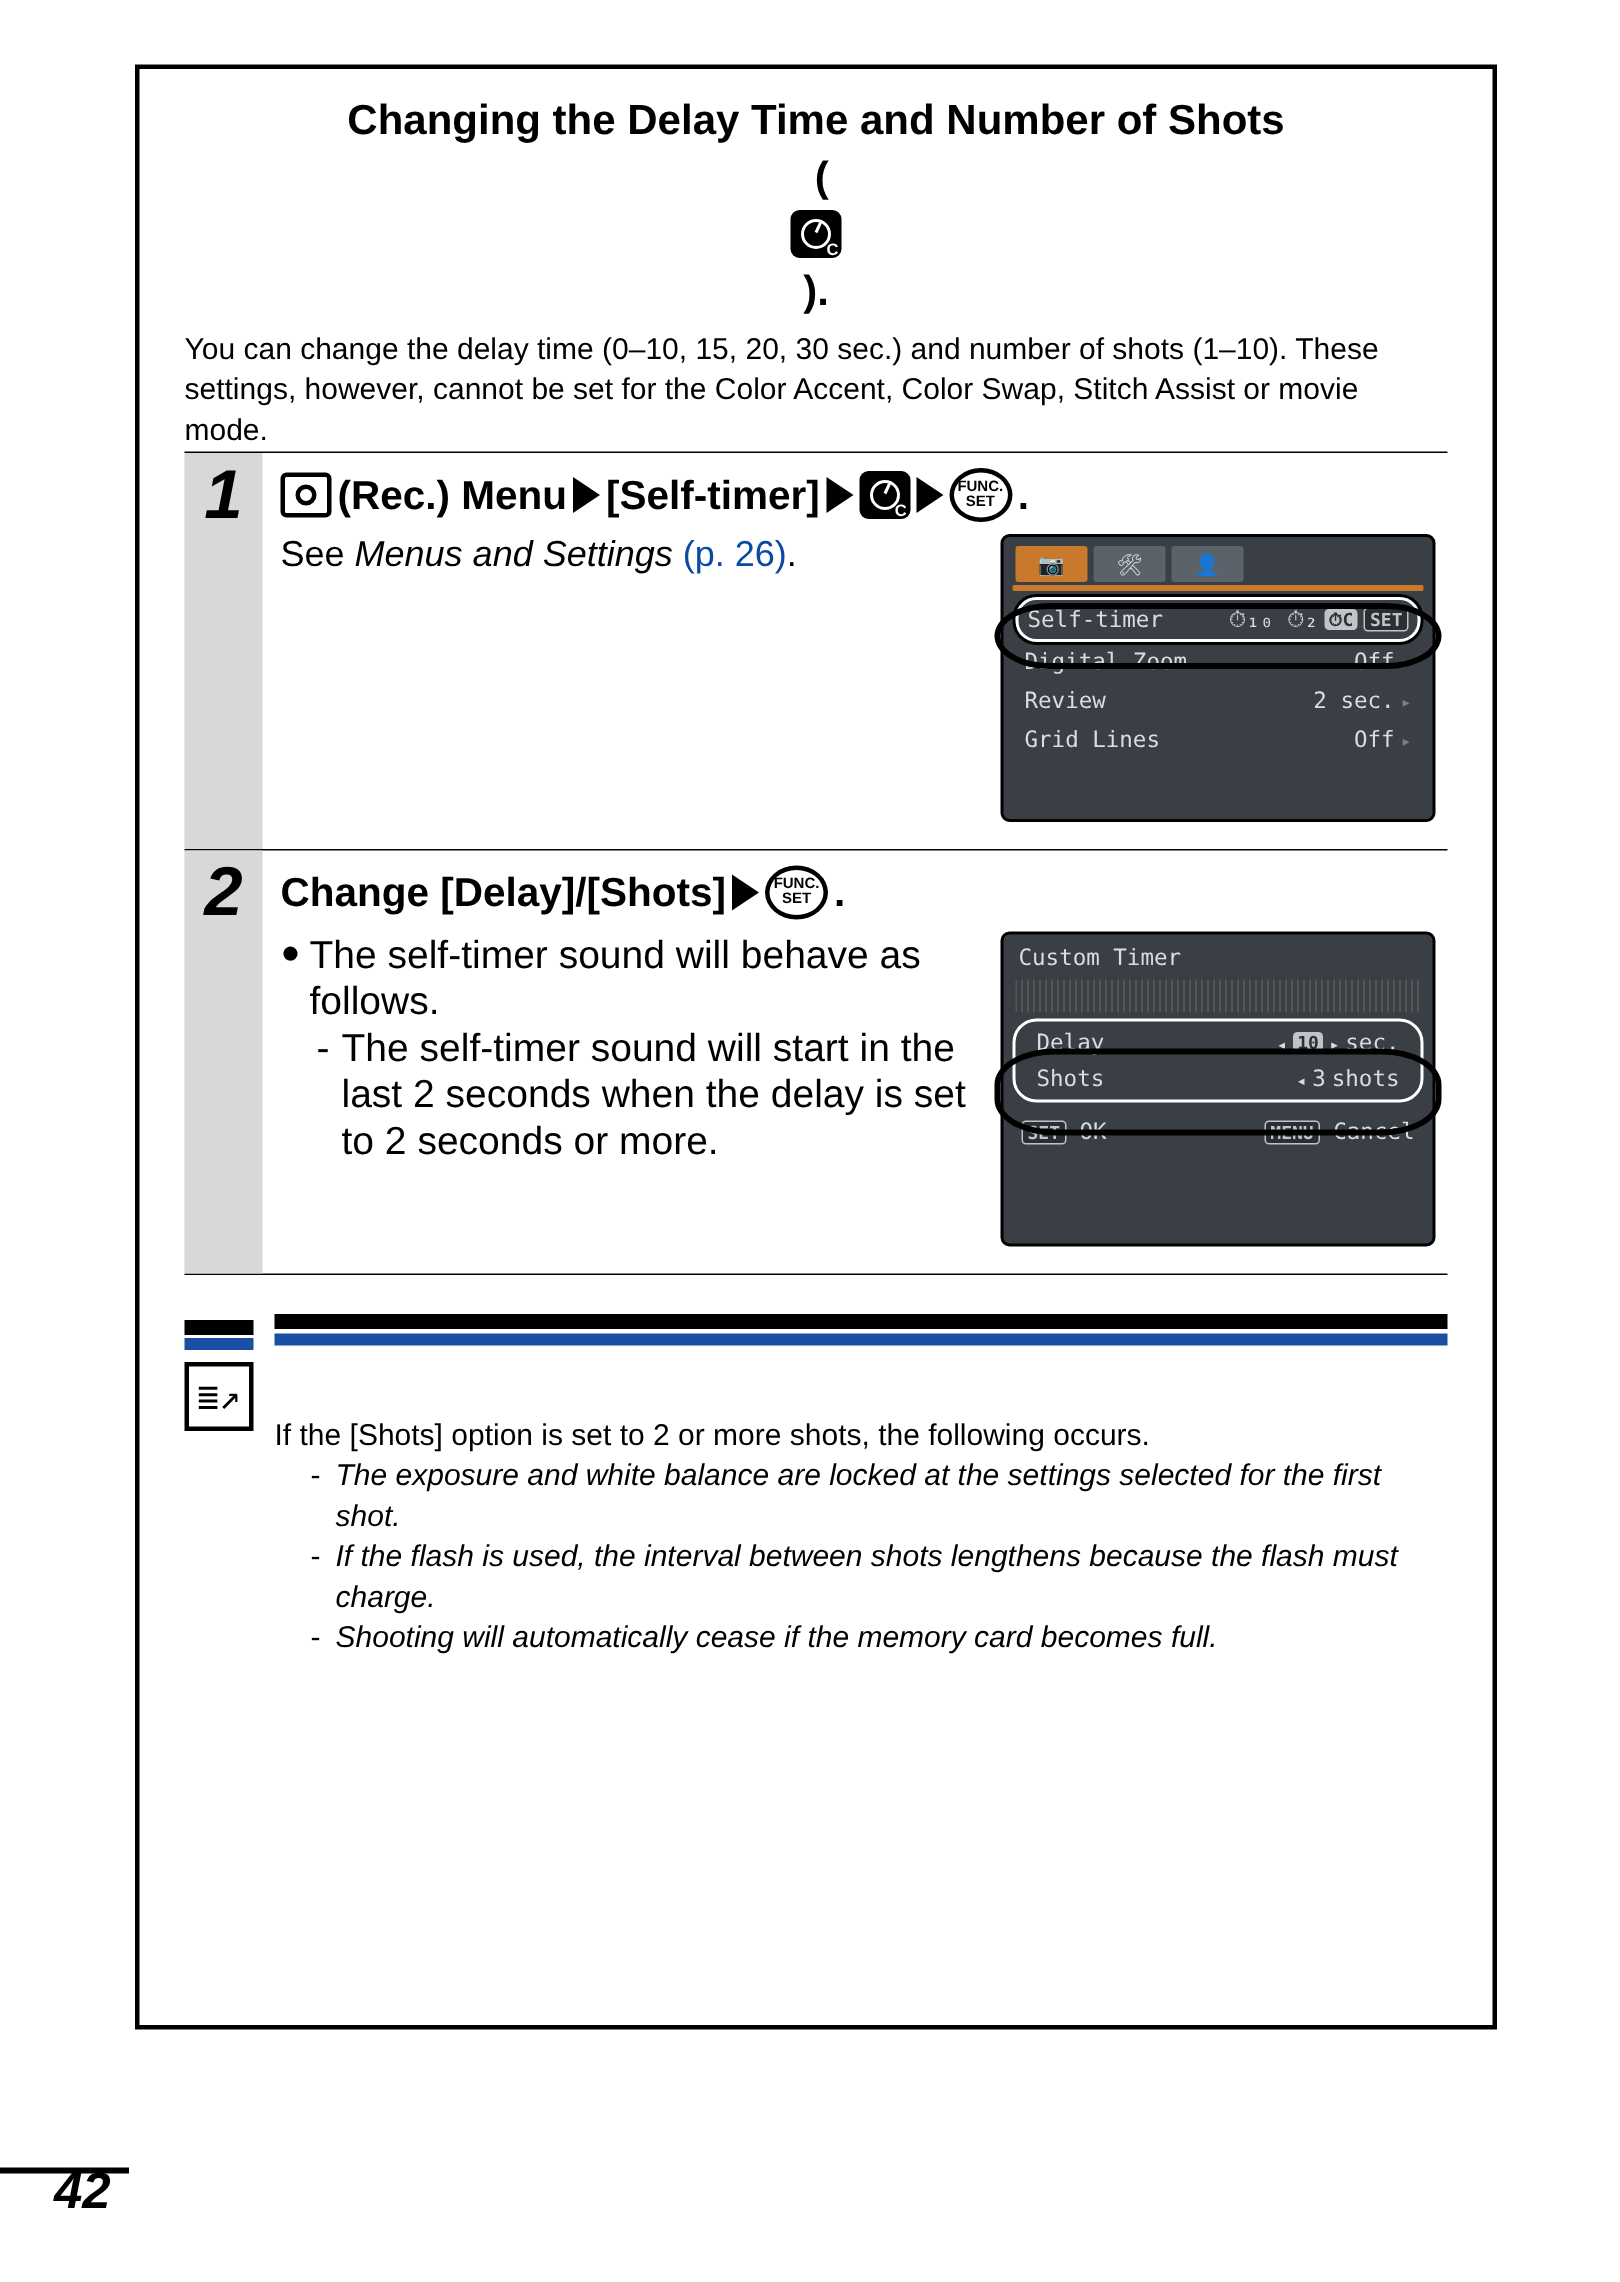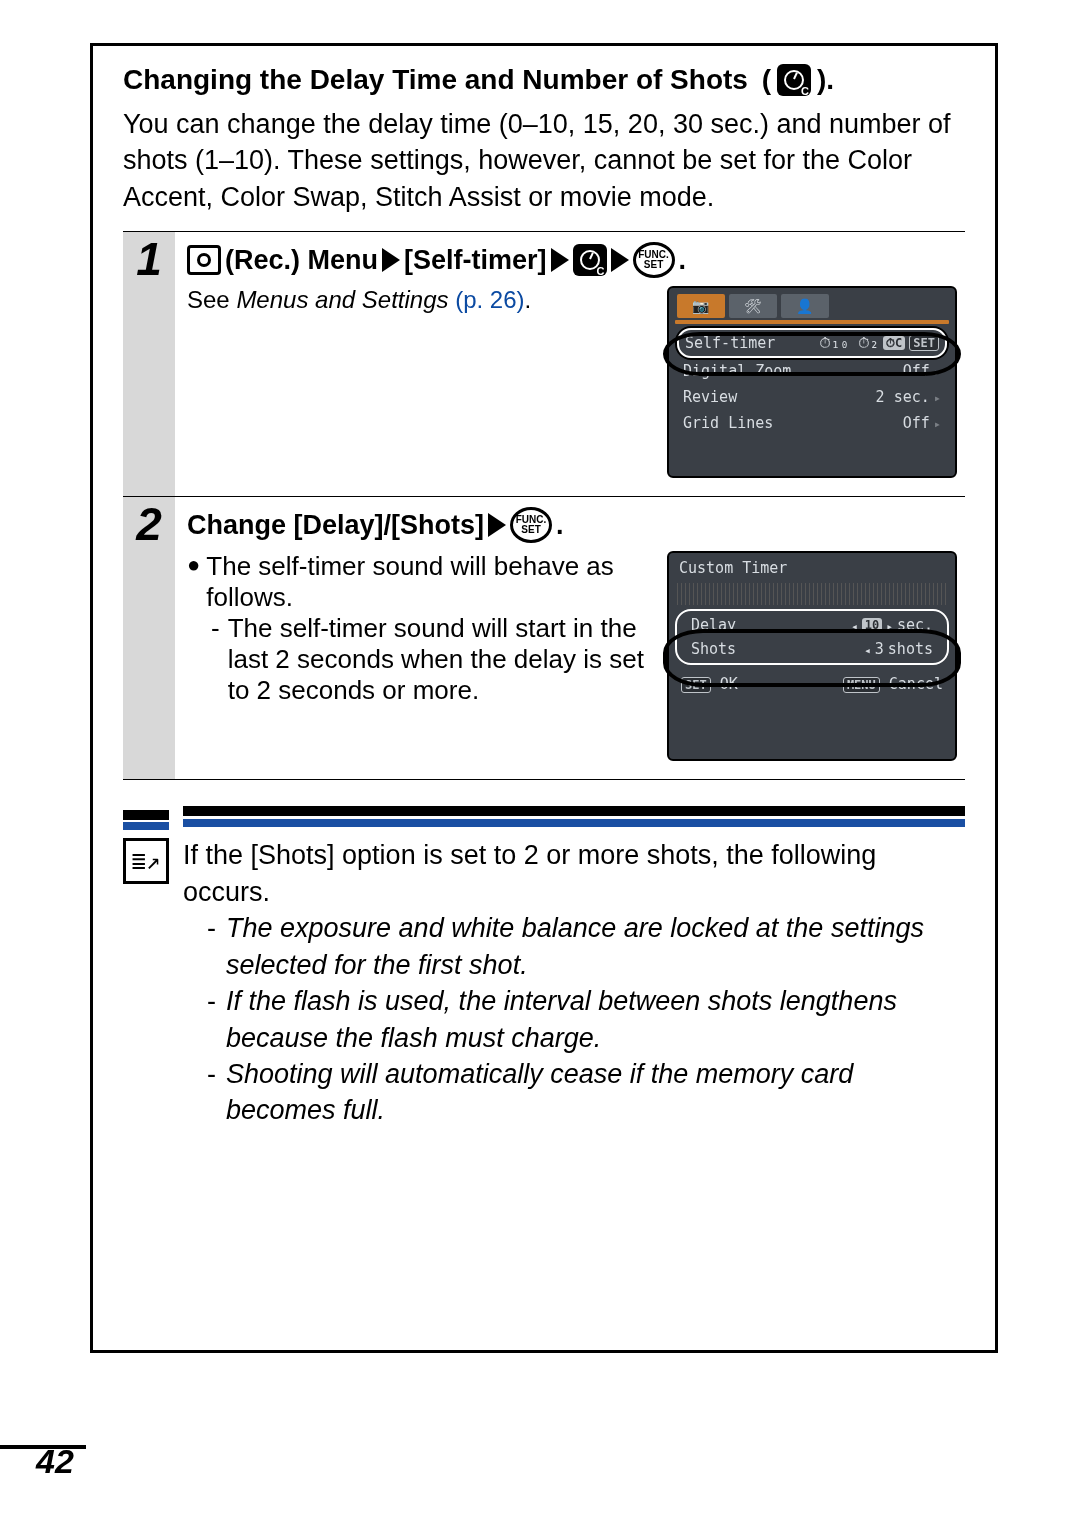--- a/index.html
+++ b/index.html
@@ -16,25 +16,25 @@
     border: 3px solid #000;
     padding: 18px 30px 28px 30px;
   }
   .heading {
     font-weight: bold;
     font-size: 28px;
     display: flex;
     align-items: center;
     gap: 6px;
     margin-bottom: 10px;
+    flex-direction: column;
   }
   .intro {
-    font-size: 27px;
+    font-size: 20px;
     line-height: 1.35;
-    margin-bottom: 16px;
   }
 
   
   .steps {
     border: 1px solid #000;
     border-left: none;
     border-right: none;
   }
   .step-row {
     display: flex;
@@ -188,22 +188,23 @@
   .note-bar-blue { height:8px;background:#1a4fa3;margin-top:2px;margin-bottom:8px; }
   .note-icon {
     width:46px;height:46px;border:3px solid #000;
     display:flex;align-items:center;justify-content:center;
     font-size:24px;
   }
   .note-top-bars { flex:1;display:flex;flex-direction:column; }
   .nb-dark { height:10px;background:#000; }
   .nb-blue { height:8px;background:#1a4fa3;margin-top:3px; }
   .note-text {
-    font-size:27px;line-height:1.35;
+    font-size:20px;line-height:1.35;
     padding-top:10px;
+    margin-top:37px;
   }
   .note-text .dash-row { display:flex;gap:10px;padding-left:24px; }
   .note-text .dash-row .d::before { content:"-"; }
   .note-text .dash-row > div:last-child { flex:1;font-style:italic; }
 
   
   .ico {
     display:inline-flex;align-items:center;justify-content:center;
     vertical-align:middle;
   }

